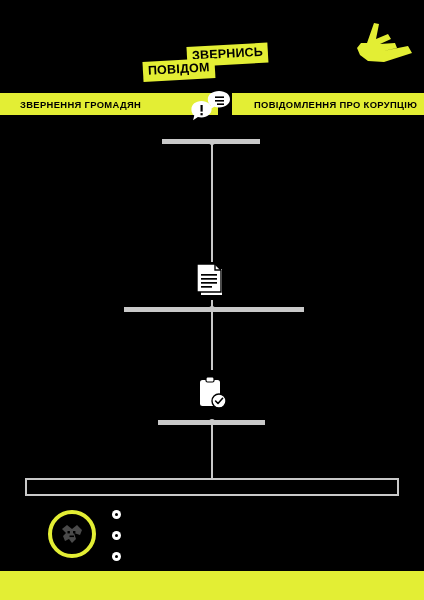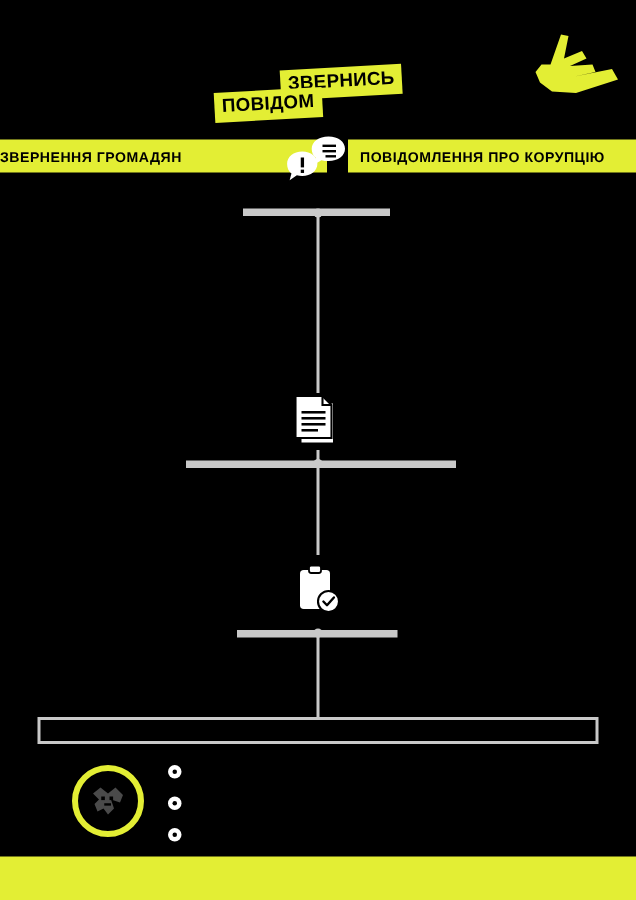--- a/index.html
+++ b/index.html
@@ -70,27 +70,28 @@
     font-weight: bold;
     letter-spacing: 0.35px;
     display: flex;
     align-items: center;
     white-space: nowrap;
   }
   .hbar-left {
     left: 0;
     width: 218px;
     justify-content: flex-start;
+    padding-left: 20px;
     box-sizing: border-box;
   }
   .hbar-right {
     left: 232px;
     width: 192px;
     justify-content: flex-start;
-    padding-left: 8px;
+    padding-left: 22px;
     box-sizing: border-box;
   }
   .bubble-icon {
     position: absolute;
     left: 189px;
     top: 90px;
     width: 42px;
     height: 34px;
   }
 

